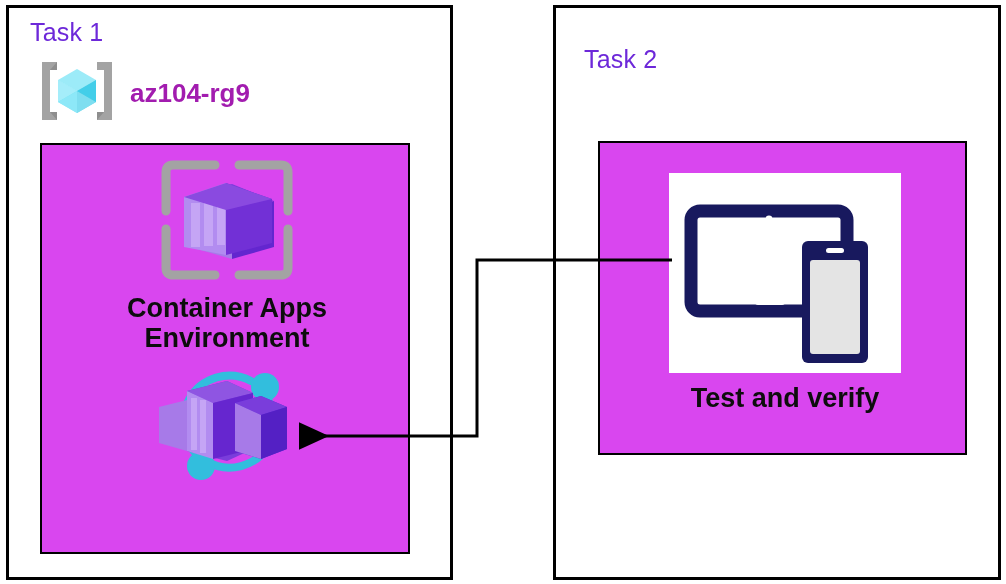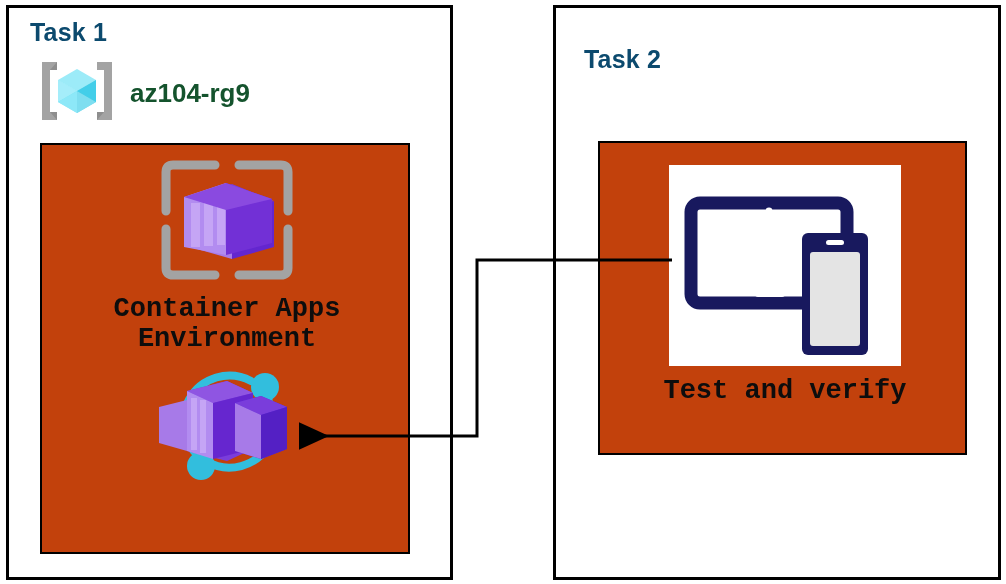--- a/index.html
+++ b/index.html
@@ -25,65 +25,64 @@
     background: #ffffff;
     border: 3px solid #000000;
     box-sizing: border-box;
   }
   #task1-panel { left: 6px;   top: 5px;  width: 447px; height: 575px; }
   #task2-panel { left: 553px; top: 5px;  width: 448px; height: 575px; }
 
   .task-label {
     position: absolute;
     font-size: 25px;
-    font-weight: bold;
-    color: #0c4a6e;
+    font-weight: normal;
+    color: #6d28d9;
     letter-spacing: 0.2px;
     white-space: nowrap;
   }
   #task1-label { left: 30px;  top: 18px; }
   #task2-label { left: 584px; top: 18px; margin-top: 27px; }
 
   
   #rg-group {
     position: absolute;
     left: 36px;
     top: 58px;
     display: flex;
     align-items: center;
     gap: 12px;
   }
   #rg-name {
     font-size: 26px;
     font-weight: bold;
-    color: #14532d;
+    color: #a21caf;
     white-space: nowrap;
   }
 
   
   .inner-box {
     position: absolute;
-    background: #c2410c;
+    background: #d946ef;
     border: 2.5px solid #000000;
     box-sizing: border-box;
-    font-family: Liberation Mono, monospace;
   }
   #task1-inner { left: 40px;  top: 143px; width: 370px; height: 411px; }
   #task2-inner { left: 598px; top: 141px; width: 369px; height: 314px; }
 
   
   .node {
     position: absolute;
     display: flex;
     flex-direction: column;
     align-items: center;
   }
   #cae-node { left: 55px; top: 10px; width: 260px; }
   #ca-node  { left: 55px; top: 218px; width: 260px; }
-  #tv-node  { left: 30px; top: 22px;  width: 310px; }
+  #tv-node  { left: 30px; top: 30px;  width: 310px; }
 
   .node-label {
     text-align: center;
     font-size: 27px;
     font-weight: bold;
     color: #0d0d0d;
     line-height: 1.12;
     margin-top: 4px;
     white-space: pre-line;
   }

